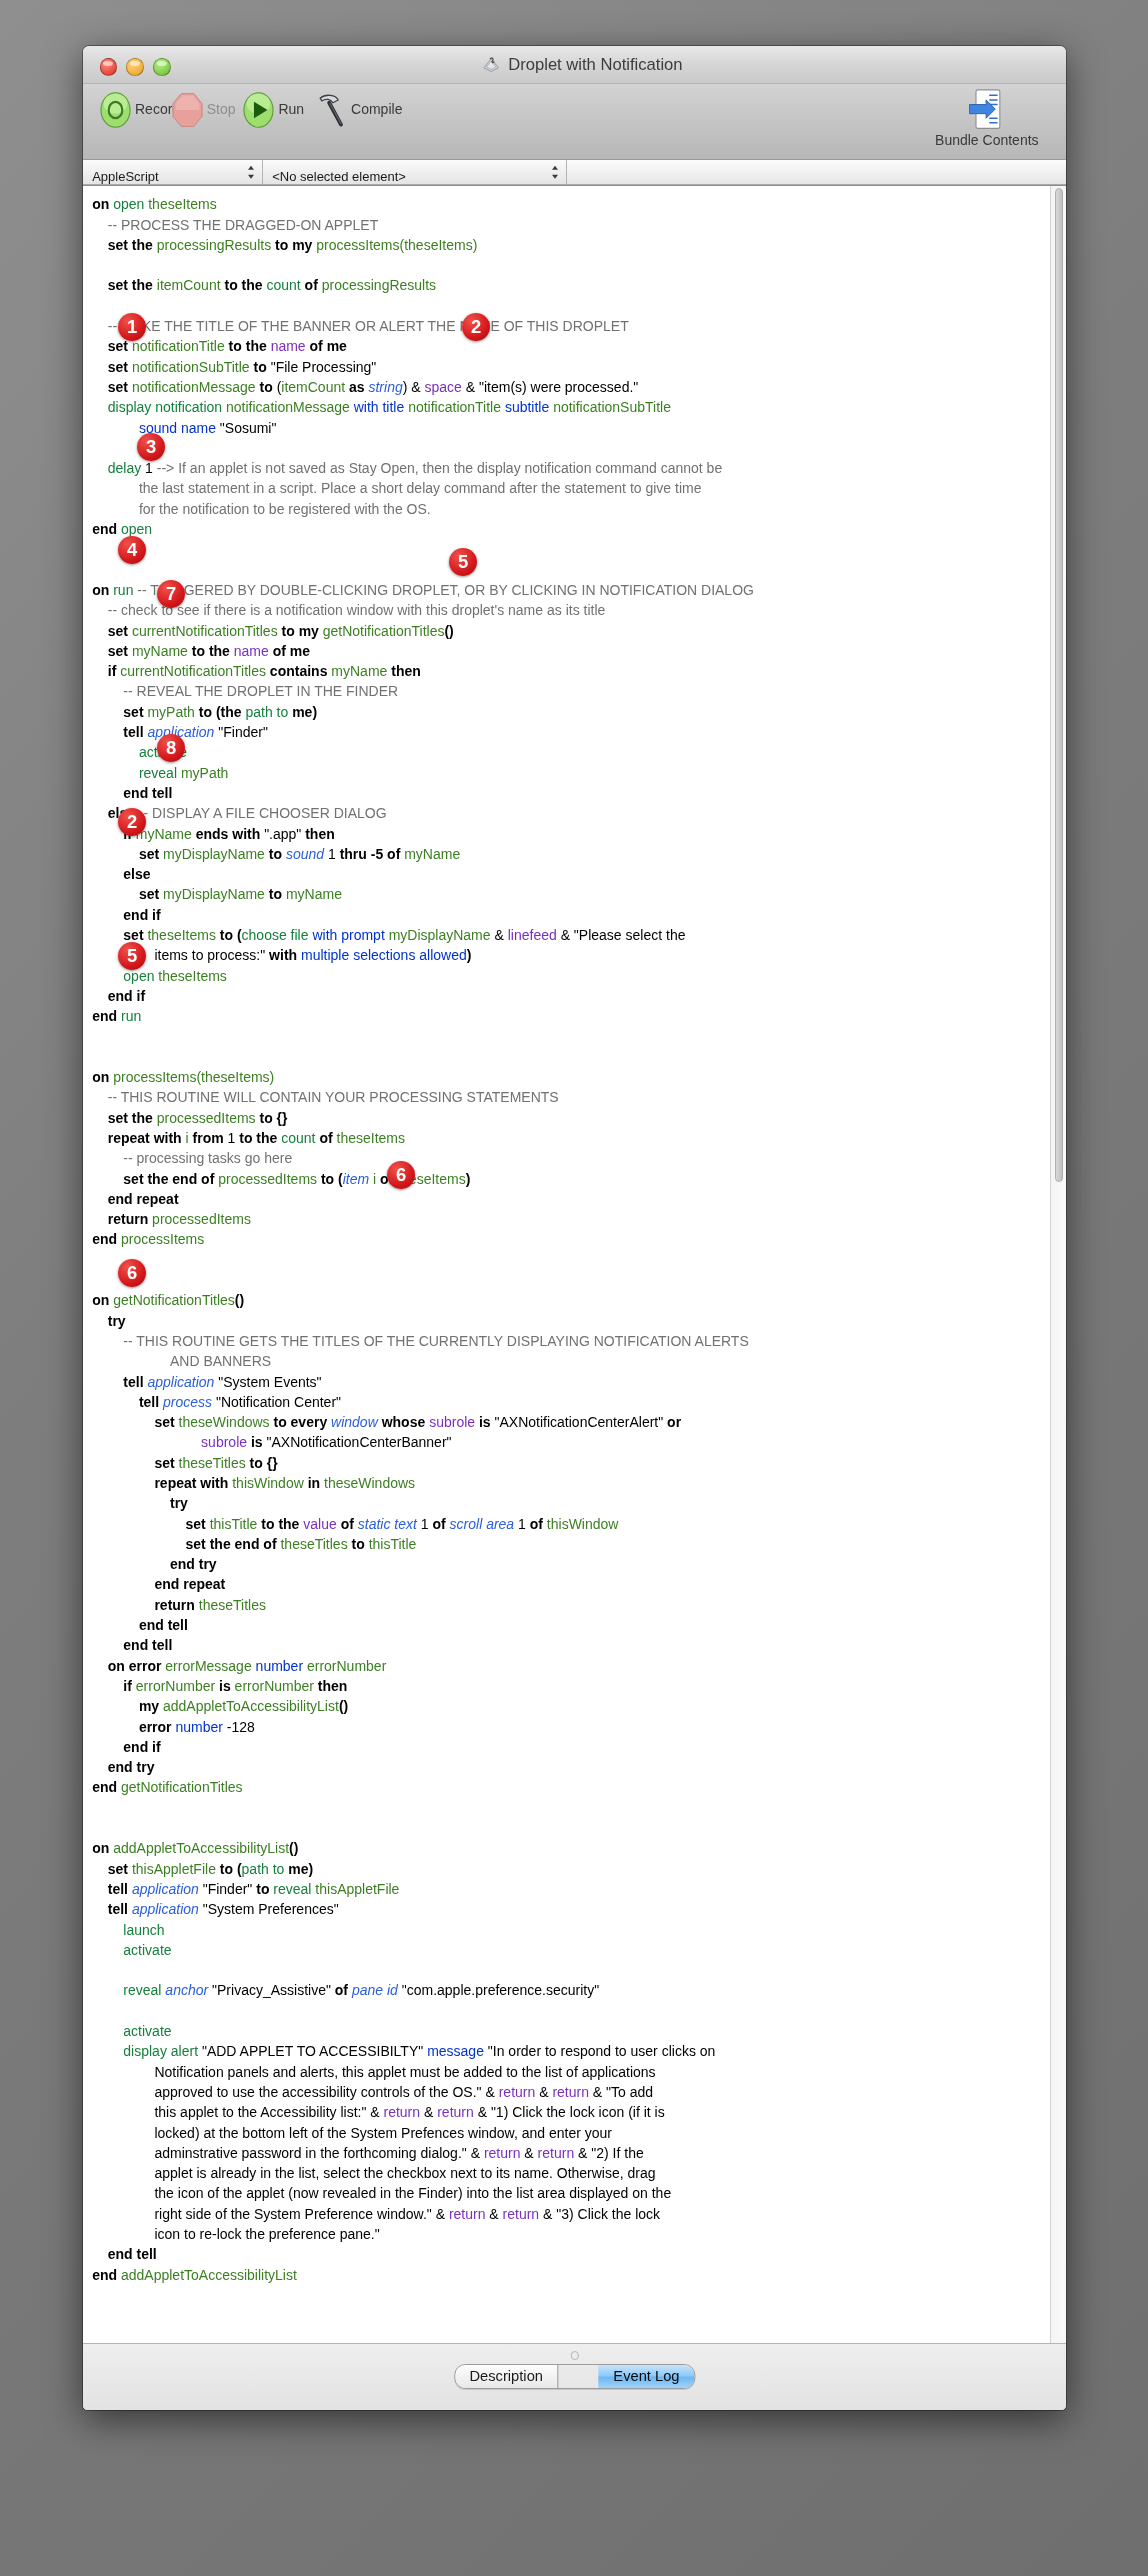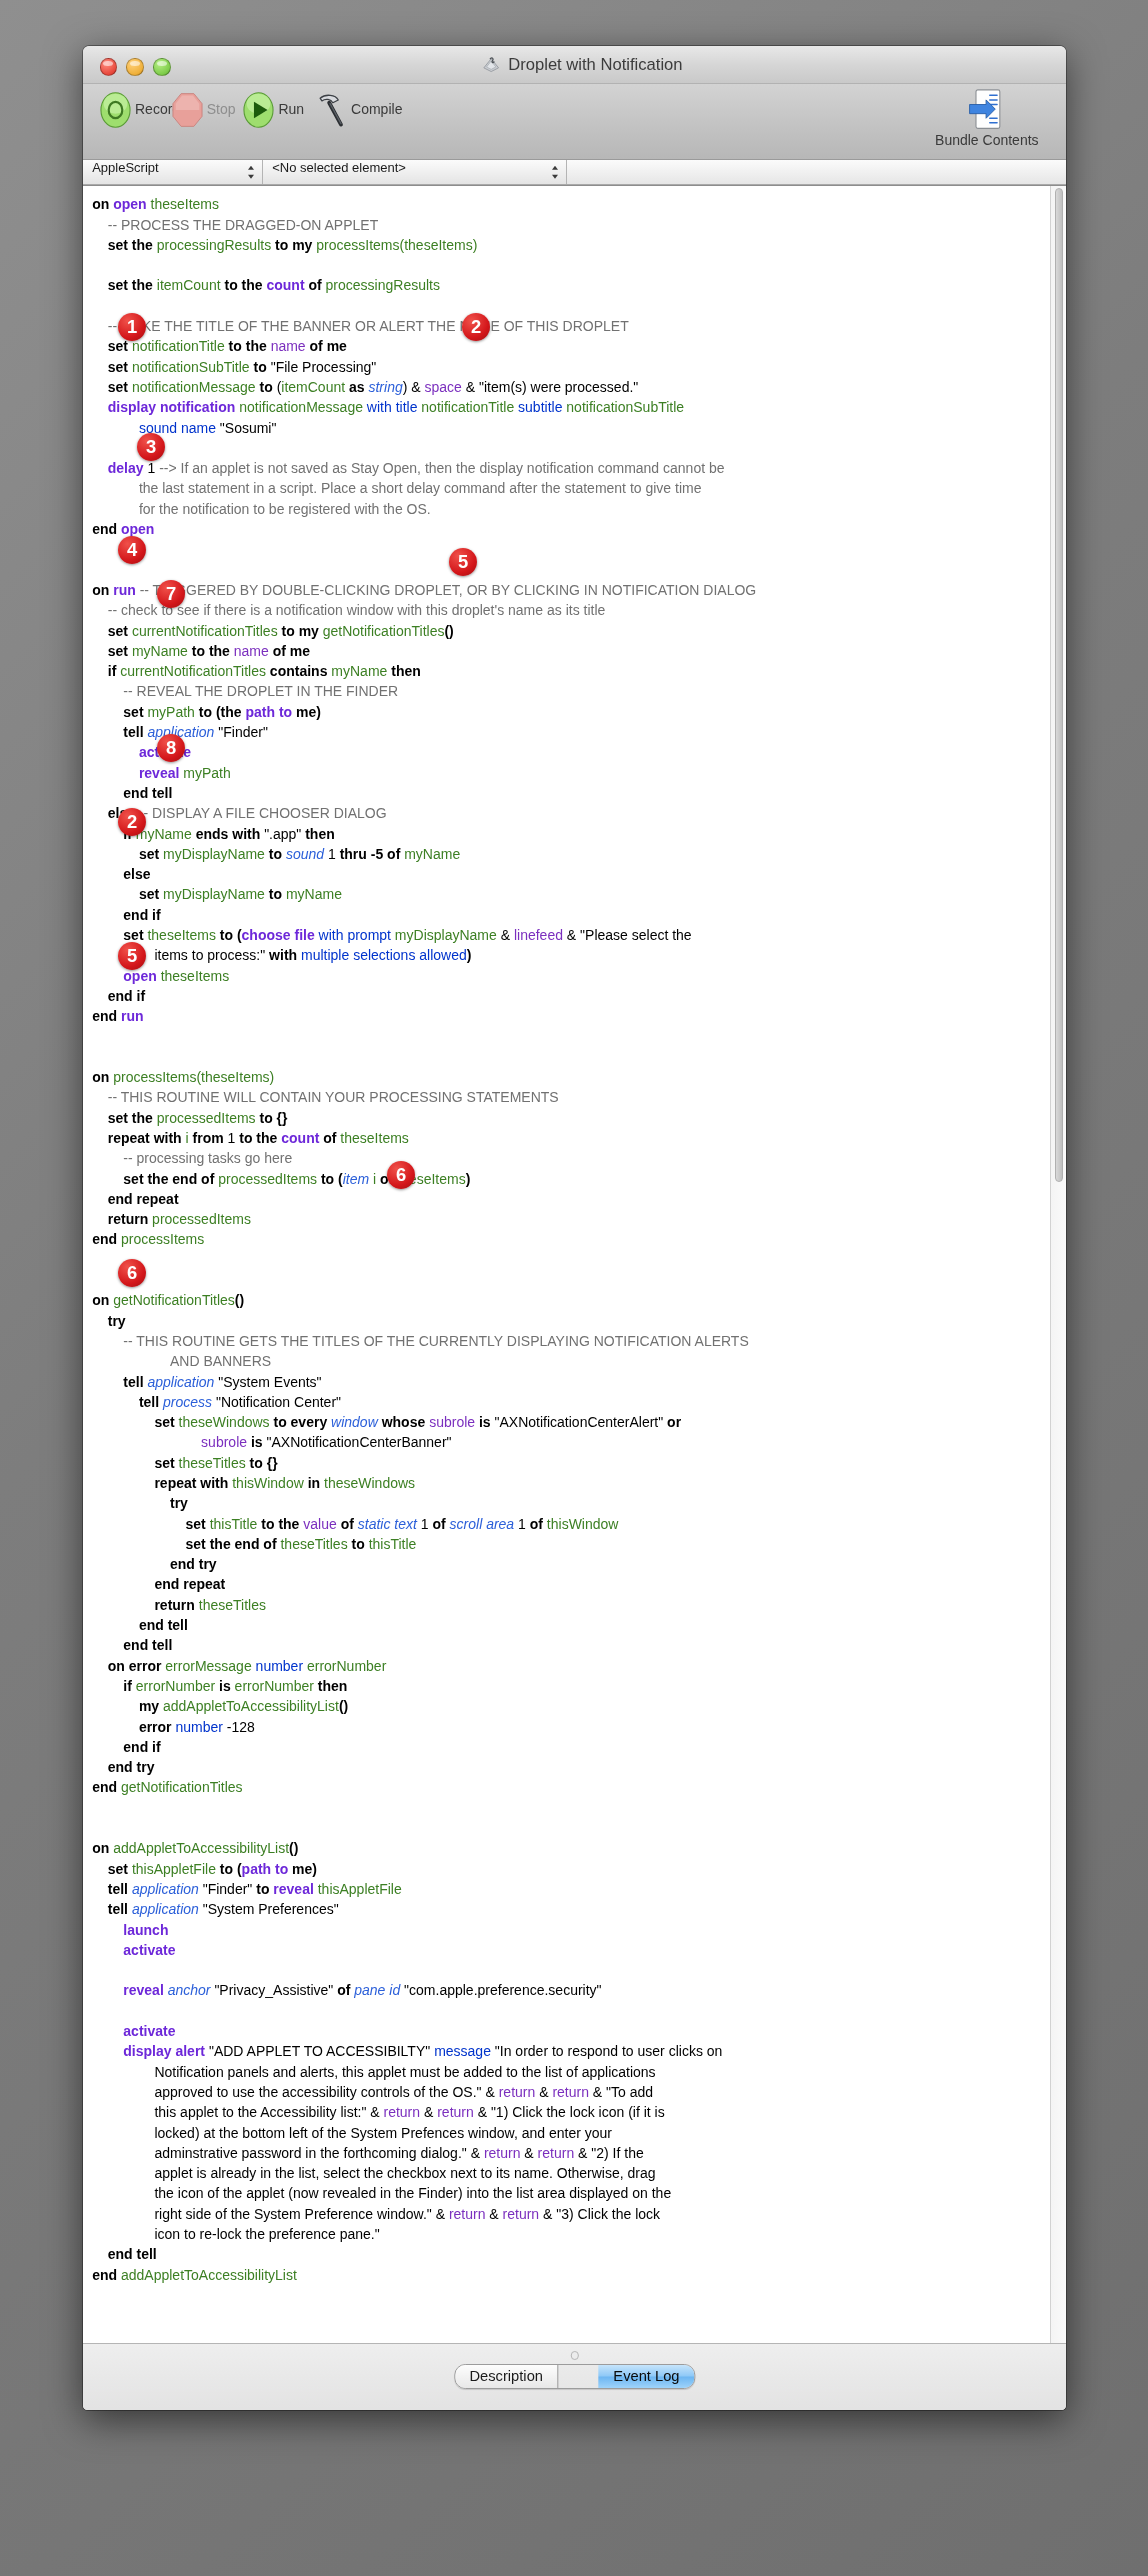--- a/index.html
+++ b/index.html
@@ -122,21 +122,21 @@
     height: 24px;
     background: linear-gradient(to bottom, #f2f2f2, #dcdcdc);
     border-bottom: 0.9px solid #a9a9a9;
     display: flex;
     align-items: stretch;
   }
   .popup {
     position: relative;
     height: 100%;
     display: flex;
-    align-items: flex-start;
+    align-items: flex-end;
     padding: 0 20px 0 9.2px;
     font-size: 13px;
     color: #1a1a1a;
     border-right: 0.9px solid #b4b4b4;
     background: linear-gradient(to bottom, #fbfbfb, #e4e4e4);
     box-sizing: border-box;
     white-space: nowrap;
   }
   #popup-language { width: 180px; }
   #popup-element  { width: 304px; }
@@ -192,21 +192,21 @@
     top: 1.8px;
     width: 8.3px;
     height: 994px;
     border-radius: 4.6px;
     background: linear-gradient(to right, #d9d9d9, #bfbfbf);
     border: 0.9px solid #b0b0b0;
     box-sizing: border-box;
   }
 
   
-  .kw   { color: #6d28d9; font-weight: bold; }     
+  .kw   { color: #15803d; font-weight: normal; }     
   .kwn  { color: #0033cc; }                         
   .blk  { color: #000000; font-weight: bold; }      
   .var  { color: #3c7f23; }
   .cmt  { color: #717171; }                         
   .str  { color: #000000; }                         
   .cls  { color: #2b5fd9; font-style: italic; }     
   .prop { color: #7b2fbe; text-align: right; }                         
   .num  { color: #000000; }
 
   

